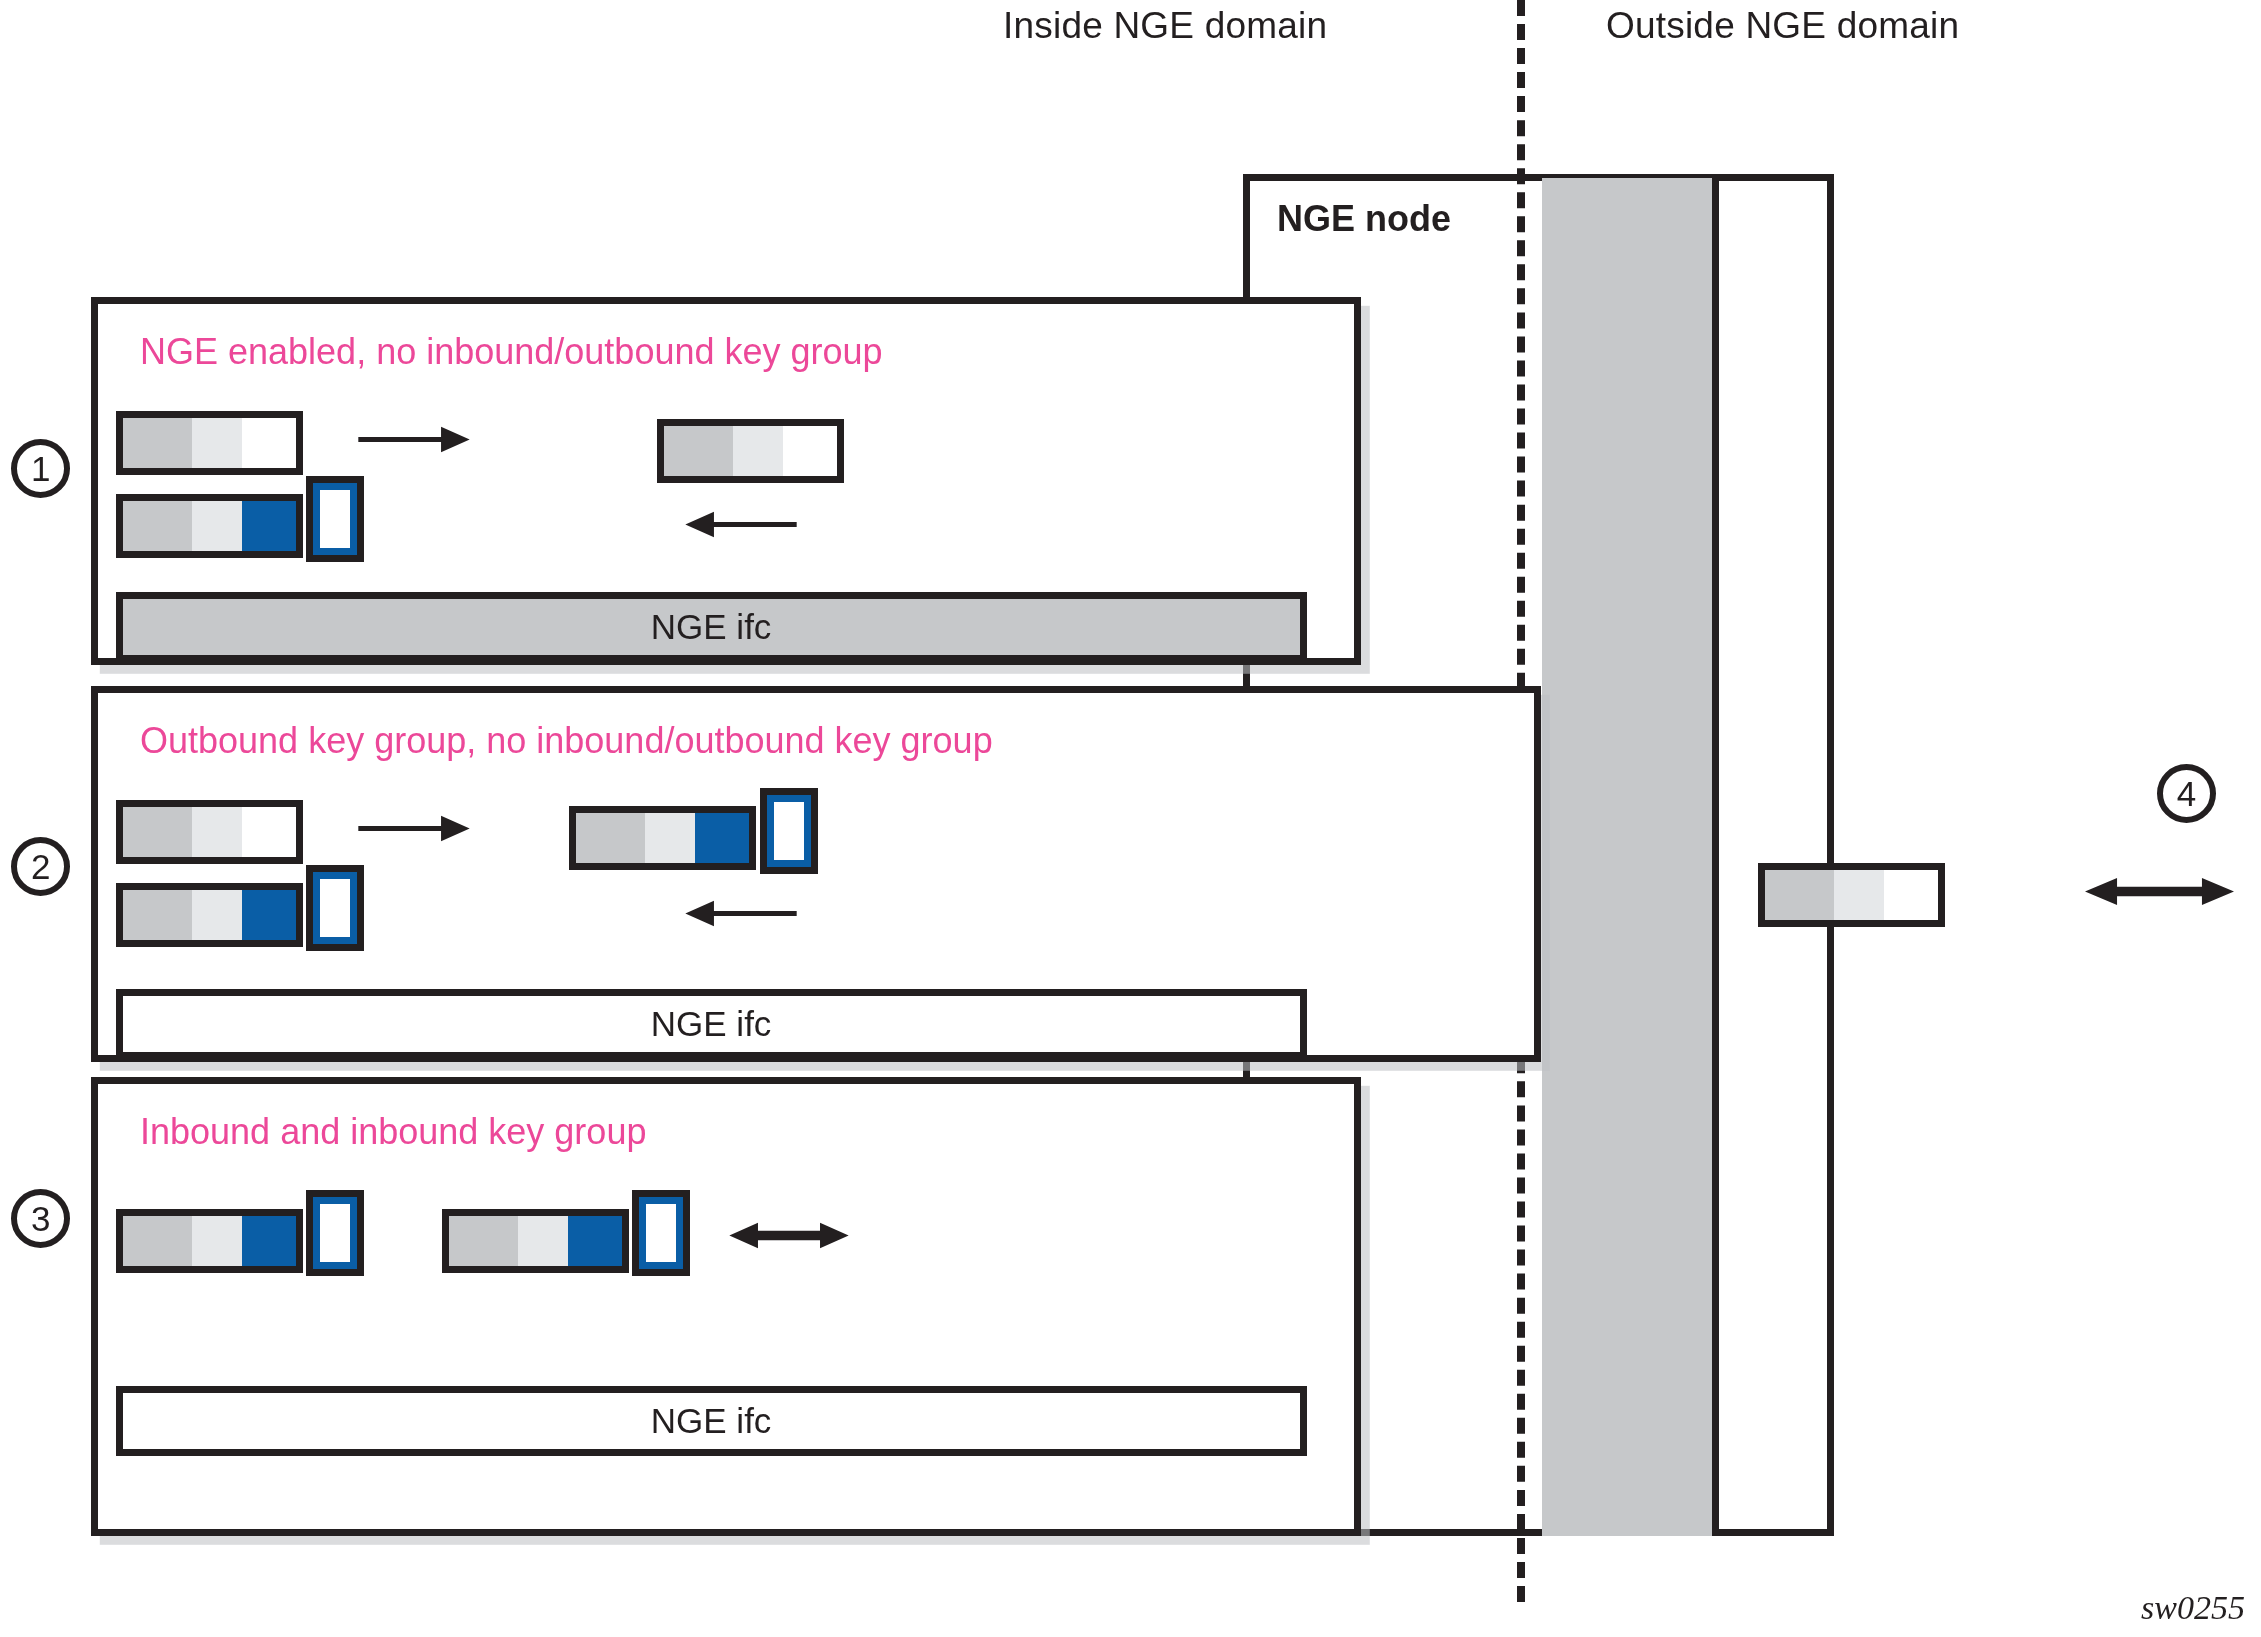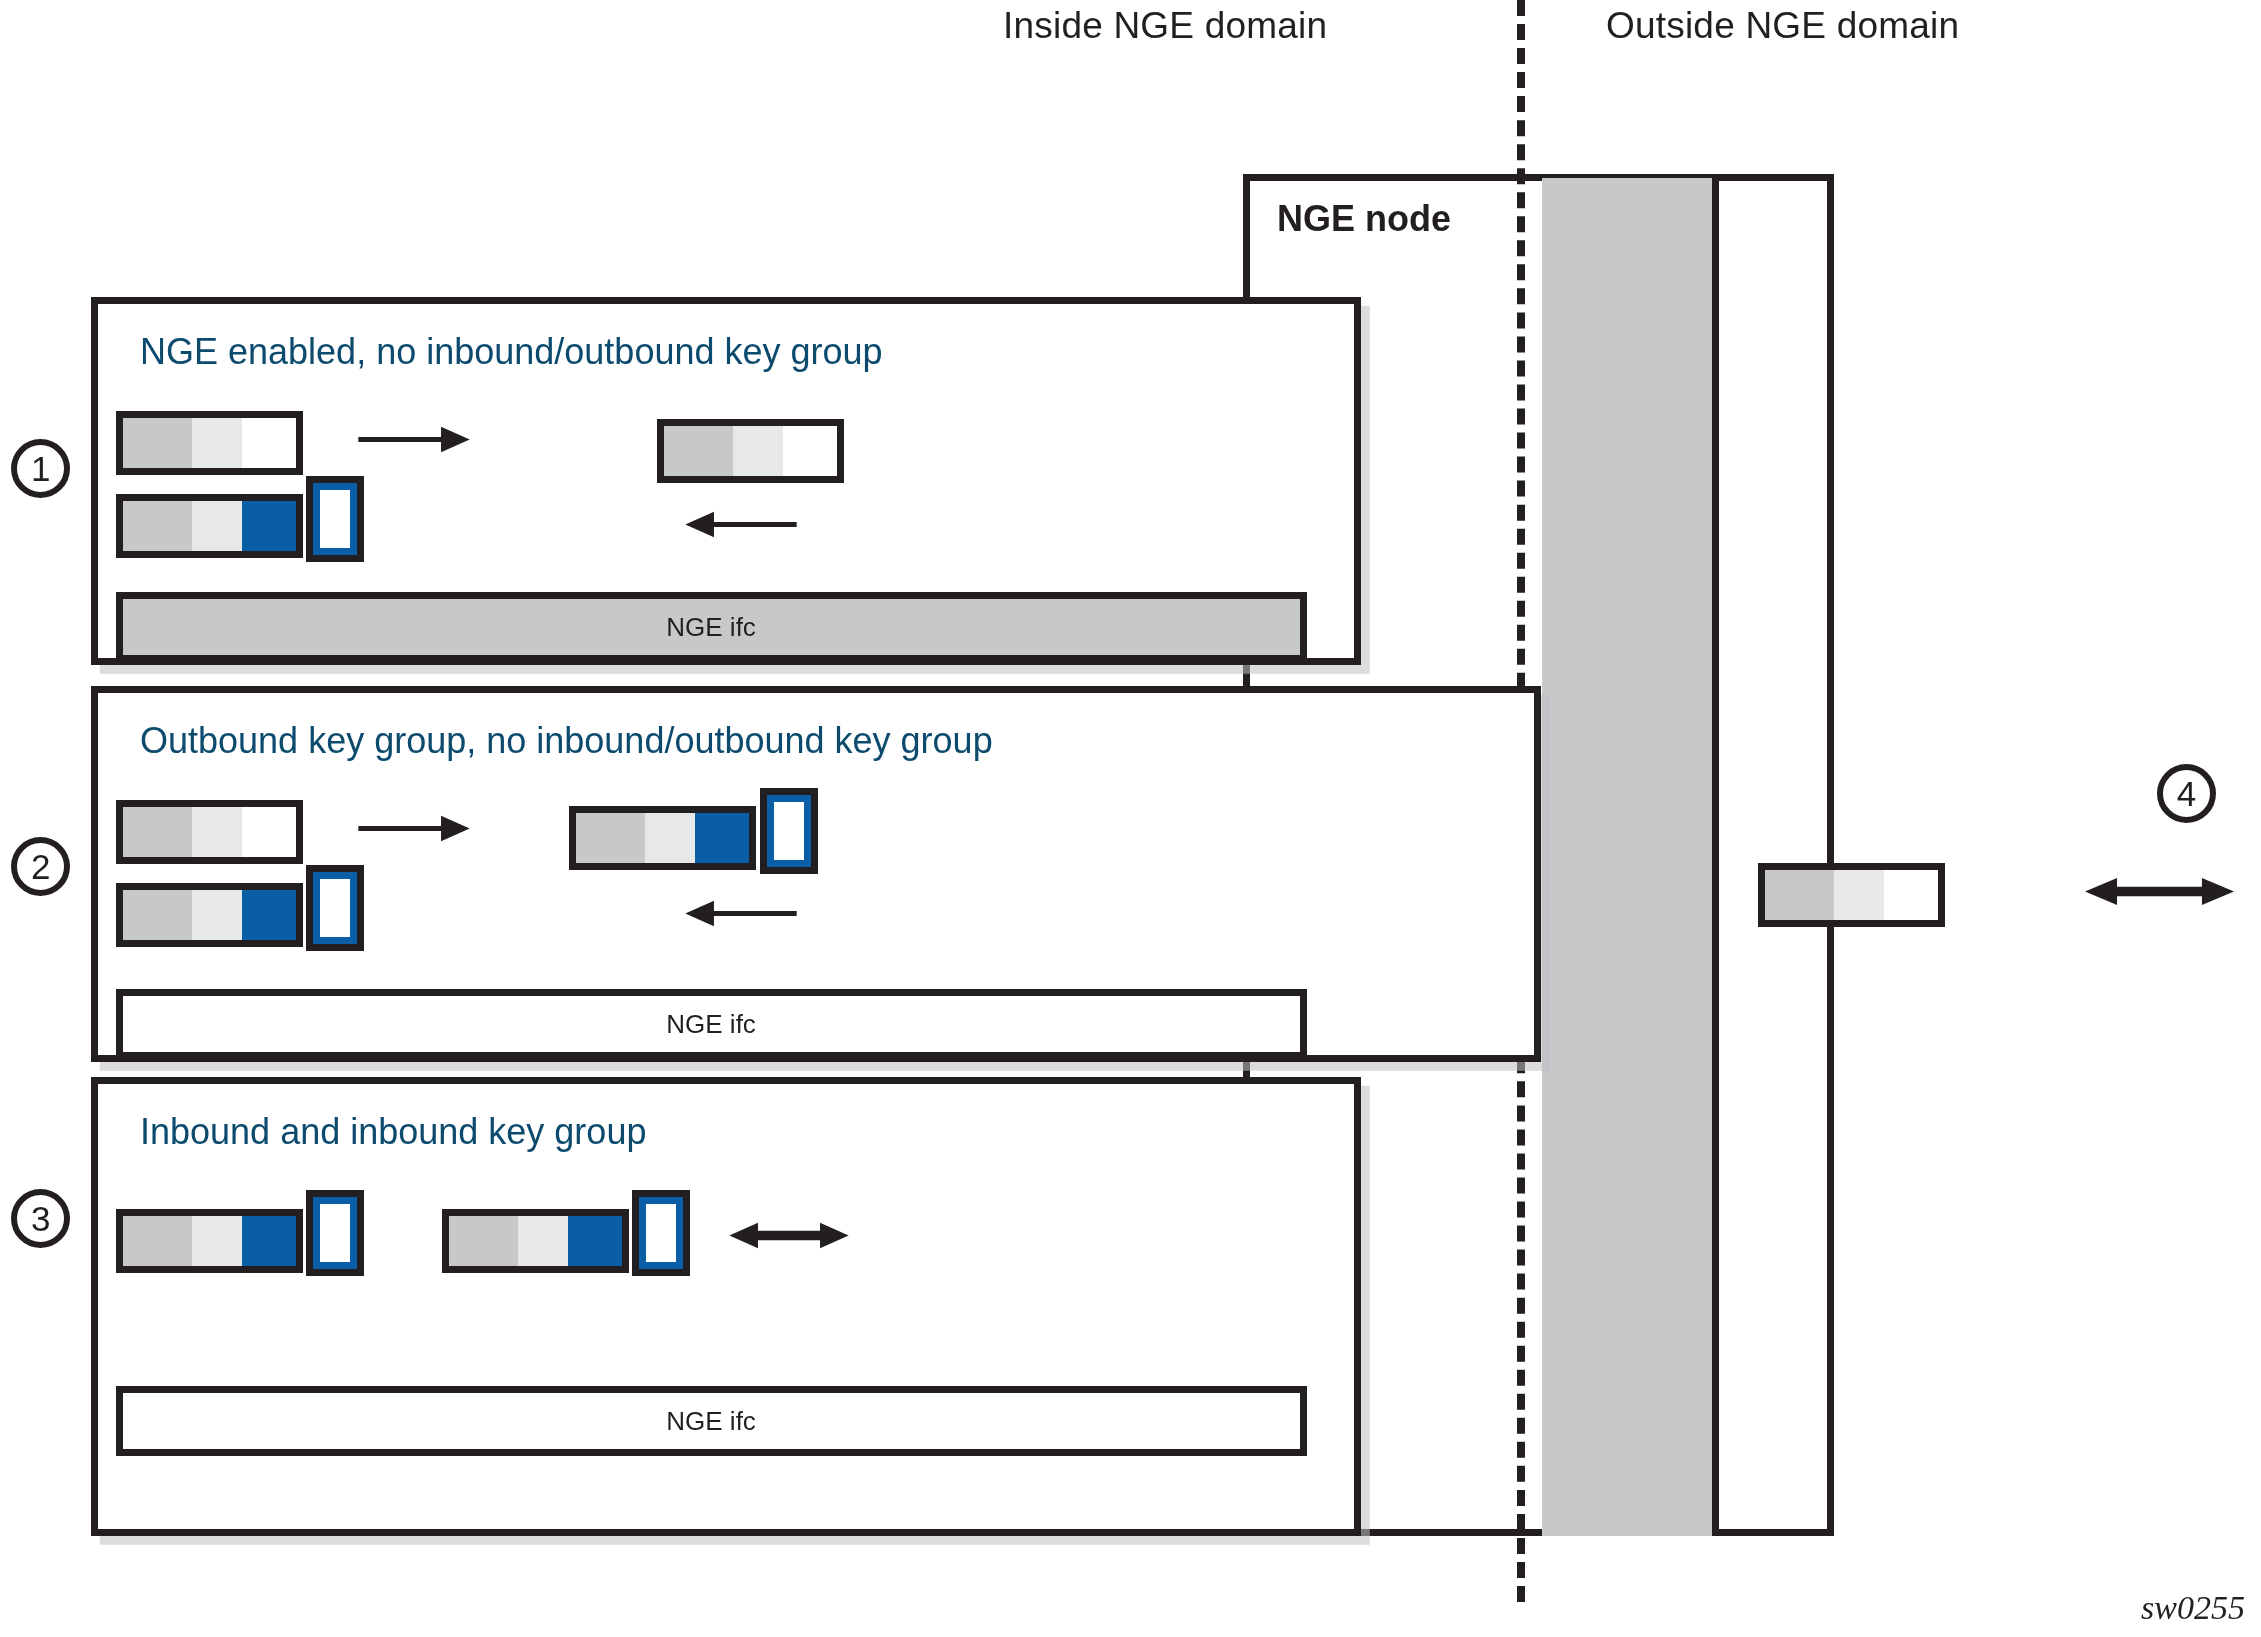--- a/index.html
+++ b/index.html
@@ -72,21 +72,21 @@
     box-shadow: 8.8px 8.8px 0 0 rgba(190,192,194,0.55);
   }
   #panel-1 { left: 91px; top: 297px;  width: 1270px; height: 368px; }
   #panel-2 { left: 91px; top: 686px;  width: 1450px; height: 376px; }
   #panel-3 { left: 91px; top: 1077px; width: 1270px; height: 459px; }
 
   .panel-title {
     position: absolute;
     left: 42px; top: 27px;
     font-size: 36px;
-    color: #0c4a6e;
+    color: #ec4899;
     white-space: nowrap;
   }
 
   
   .step-circle {
     position: absolute;
     width: 59px; height: 59px;
     border: 6.4px solid #231f20;
     border-radius: 50%;
     box-sizing: border-box;
@@ -130,21 +130,21 @@
     background: #ffffff;
     box-sizing: border-box;
   }
 
   
   .ifc-bar {
     position: absolute;
     border: 7.2px solid #231f20;
     box-sizing: border-box;
     display: flex; align-items: center; justify-content: center;
-    font-size: 26px;
+    font-size: 35px;
     color: #231f20;
     white-space: nowrap;
   }
   .ifc-filled { background: #c6c8ca; }
   .ifc-open   { background: #ffffff; }
 
   
   .arrow { position: absolute; }
 
   

